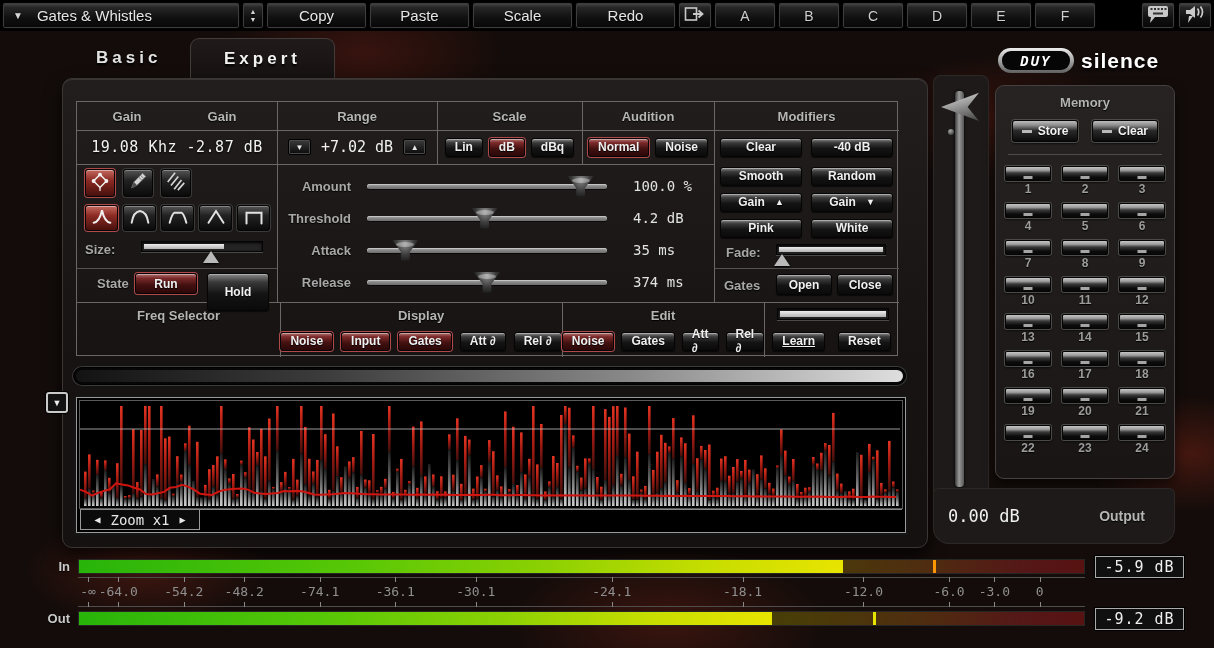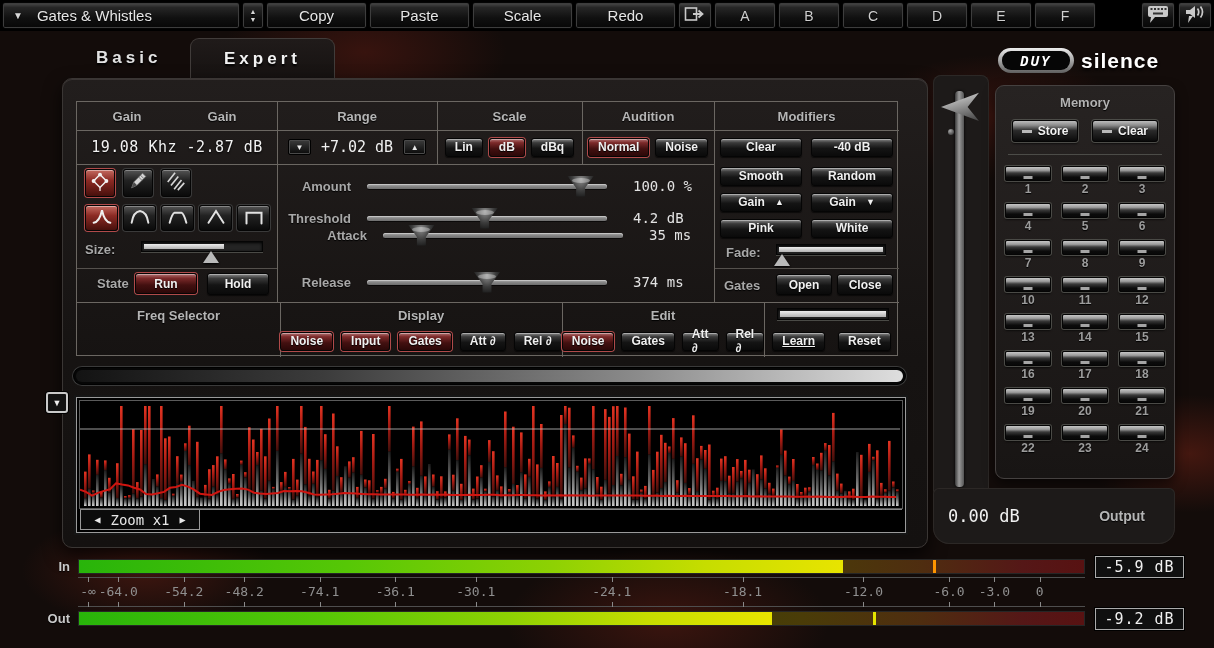--- a/index.html
+++ b/index.html
@@ -342,39 +342,39 @@
         <div style="position:absolute;left:0;top:74px;width:200px;height:28px;">
           <div class="flab" style="position:absolute;left:8px;top:4px;">Size:</div>
           <div class="lite" style="position:absolute;left:64px;top:3px;width:122px;height:11px;">
             <div class="fill" style="width: 67%;"></div>
           </div>
           <div class="tri-up" style="top: 13px; margin-left: 64px; left: 70px;"></div>
         </div>
         <div style="position:absolute;left:0;top:106px;width:200px;height:30px;">
           <div class="flab" style="position:absolute;left:20px;top:6px;">State</div>
           <div class="tg sel" style="position:absolute;left:58px;top:3px;width:62px;height:21px;">Run</div>
-          <div class="tg" style="position:absolute;left:130px;top:3px;width:62px;height:22px;">Hold</div>
+          <div class="tg" style="position:absolute;left:130px;top:3px;width:62px;height:38px;">Hold</div>
         </div>
       </div>
 
       <div class="srow" style="top:72px;">
         <div class="slab">Amount</div>
         <div class="strack">
           <div class="sl-thumb" style="left: 89%;"></div>
         </div>
         <div class="sval mono">100.0 %</div>
       </div>
       <div class="srow" style="top:104px;">
         <div class="slab">Threshold</div>
         <div class="strack">
           <div class="sl-thumb" style="left: 49%;"></div>
         </div>
         <div class="sval mono">4.2 dB</div>
       </div>
-      <div class="srow" style="top:121px;padding-left:16px;">
+      <div class="srow" style="top:136px;">
         <div class="slab">Attack</div>
         <div class="strack">
           <div class="sl-thumb" style="left: 16%;"></div>
         </div>
         <div class="sval mono">35 ms</div>
       </div>
       <div class="srow" style="top:168px;">
         <div class="slab">Release</div>
         <div class="strack">
           <div class="sl-thumb" style="left: 50%;"></div>

